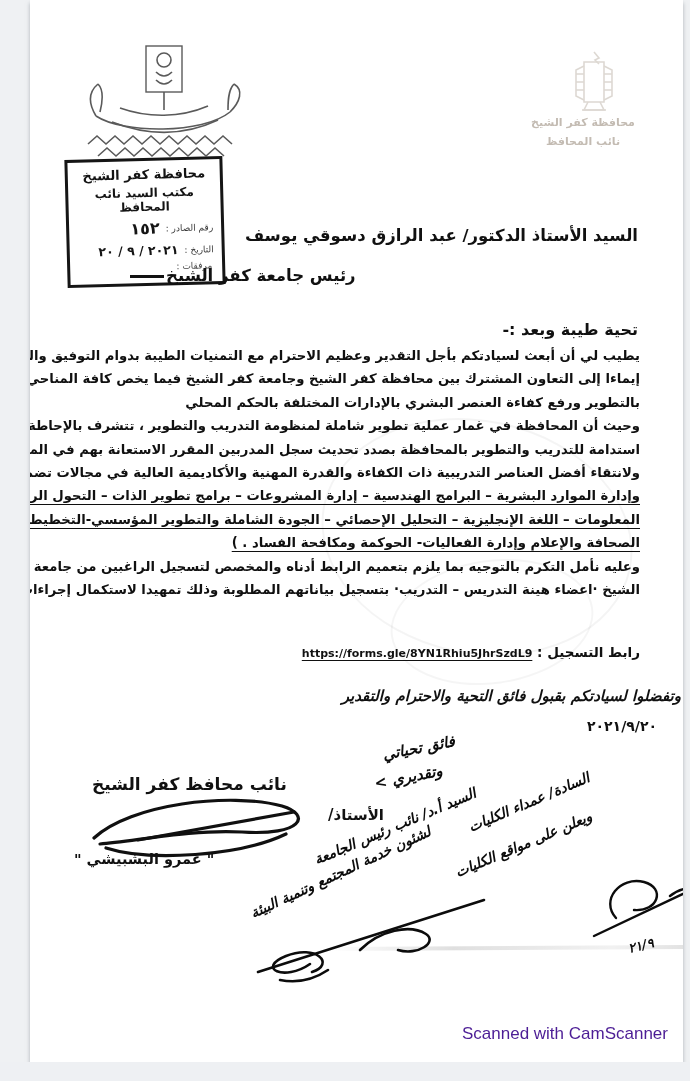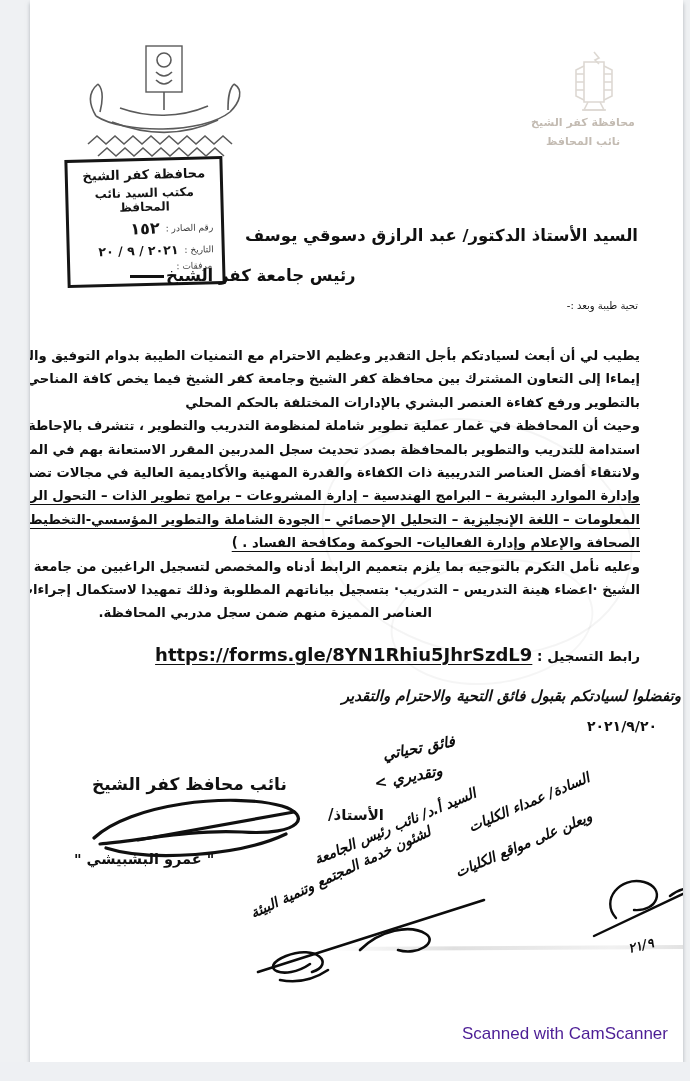--- a/index.html
+++ b/index.html
@@ -22,31 +22,31 @@
   .stamp .dt{font-weight:bold;font-size:12.5px;}
   .stamp .att{font-size:9px;color:#4a4a4a;text-align:right;padding-right:6px;margin-top:4px;}
   .eagle-svg{left:536px;top:48px;opacity:.55;}
   .wm{left:468px;width:170px;text-align:center;color:#b5aba0;font-weight:bold;font-size:11px;opacity:.8;}
   .wm1{top:116px;}
   .wm2{top:135px;}
   
   .recipient1{right:45px;top:226px;font-weight:bold;font-size:16.5px;white-space:nowrap;}
   .recipient2{left:100px;top:266px;font-weight:bold;font-size:16.5px;white-space:nowrap;}
   .recipient2 .tail{display:inline-block;width:34px;height:3px;background:#111;vertical-align:middle;margin-right:2px;}
-  .greeting{right:45px;top:300px;font-weight:normal;font-size:10px;}
+  .greeting{right:45px;top:320px;font-weight:bold;font-size:16px;}
   
   .doc-body{left:44px;right:43px;top:344px;font-weight:bold;font-size:13.2px;line-height:23.4px;
             text-align:right;color:#101010;}
   .bl{white-space:nowrap;}
   .bl.center{}
   .bl.indent{margin-left:0;margin-right:208px;}
   .u{text-decoration:underline;text-underline-offset:4px;text-decoration-thickness:1.2px;}
   
   .linkline{right:43px;top:644px;font-weight:bold;font-size:13.5px;white-space:nowrap;}
-  .linkline .url{text-decoration:underline;text-underline-offset:3px;font-size:18px;direction:ltr;unicode-bidi:isolate;}
+  .linkline .url{text-decoration:underline;text-underline-offset:3px;font-size:11px;direction:ltr;unicode-bidi:isolate;}
   
   .closing{right:2px;top:687px;font-family:"DejaVu Serif",serif;font-style:italic;font-weight:bold;
            font-size:15px;white-space:nowrap;}
   .dateline{right:26px;top:718px;font-weight:bold;font-size:14px;letter-spacing:1px;}
   
   .sig-title{left:62px;top:774px;font-weight:bold;font-size:17px;white-space:nowrap;}
   .sig-main-svg{left:50px;top:790px;}
   .sig-name{left:44px;top:851px;font-weight:bold;font-size:14.5px;white-space:nowrap;letter-spacing:1px;}
   .sig-honorific{left:298px;top:806px;font-weight:bold;font-size:15px;}
   
@@ -126,21 +126,20 @@
       <div class="bl">إيماءا إلى التعاون المشترك بين محافظة كفر الشيخ وجامعة كفر الشيخ فيما يخص كافة المناحي المتعلقة</div>
       <div class="bl center">بالتطوير ورفع كفاءة العنصر البشري بالإدارات المختلفة بالحكم المحلي</div>
       <div class="bl">وحيث أن المحافظة في غمار عملية تطوير شاملة لمنظومة التدريب والتطوير ، تتشرف بالإحاطة بأن مركز</div>
       <div class="bl">استدامة للتدريب والتطوير بالمحافظة بصدد تحديث سجل المدربين المقرر الاستعانة بهم في المرحلة المقبلة</div>
       <div class="bl"><span>ولانتقاء أفضل العناصر التدريبية ذات الكفاءة والقدرة المهنية والأكاديمية العالية في مجالات تضم (</span> </div>
       <div class="bl u">وإدارة الموارد البشرية – البرامج الهندسية – إدارة المشروعات – برامج تطوير الذات – التحول الرقمي ونظم</div>
       <div class="bl u">المعلومات – اللغة الإنجليزية – التحليل الإحصائي – الجودة الشاملة والتطوير المؤسسي-التخطيط الاستراتيجي –</div>
       <div class="bl u center">الصحافة والإعلام وإدارة الفعاليات- الحوكمة ومكافحة الفساد . )</div>
       <div class="bl">وعليه نأمل التكرم بالتوجيه بما يلزم بتعميم الرابط أدناه والمخصص لتسجيل الراغبين من جامعة كفر</div>
       <div class="bl">الشيخ ·اعضاء هينة التدريس – التدريب· بتسجيل بياناتهم المطلوبة وذلك تمهيدا لاستكمال إجراءات ادراج</div>
-      <div class="bl indent">العناصر المميزة منهم ضمن سجل مدربي المحافظة.</div>
     </div>
 
     <div class="abs linkline ink">
       <span>رابط التسجيل :</span>
       <bdi class="url">https://forms.gle/8YN1Rhiu5JhrSzdL9</bdi>
     </div>
 
     <div class="abs closing ink">وتفضلوا لسيادتكم بقبول فائق التحية والاحترام والتقدير</div>
     <div class="abs dateline ink">٢٠٢١/٩/٢٠</div>
 

